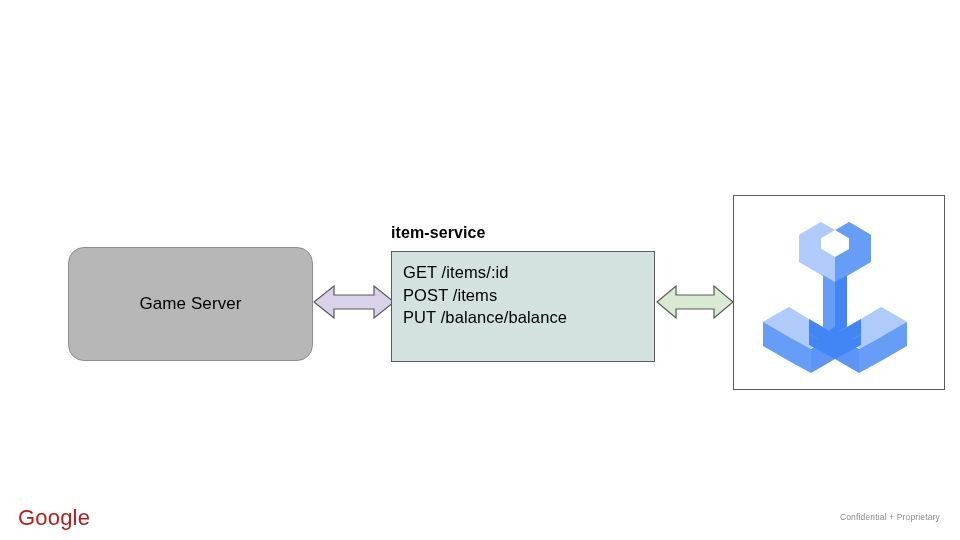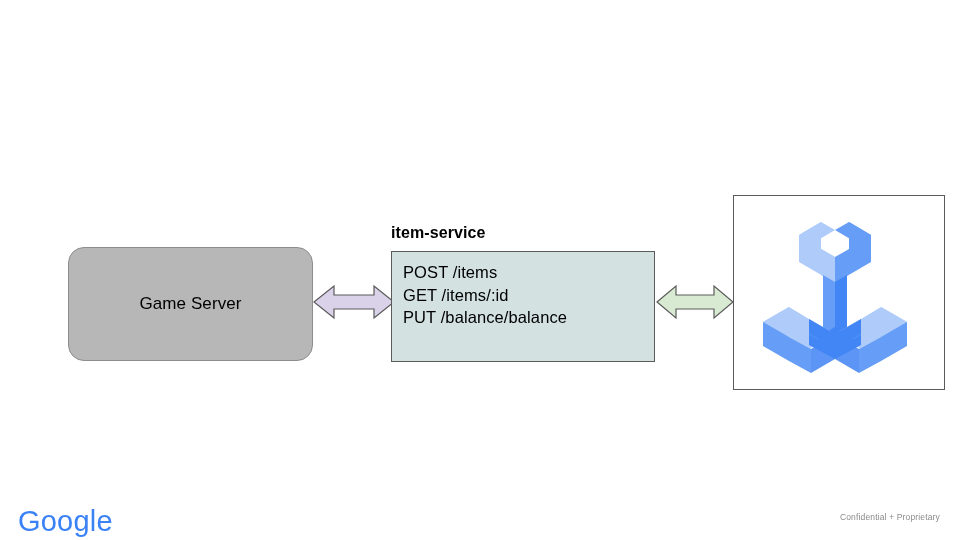--- a/index.html
+++ b/index.html
@@ -100,22 +100,22 @@
   }
   .logo-svg {
     display: block;
   }
 
   
   .google-wordmark {
     position: absolute;
     left: 18px;
     top: 505px;
-    font-size: 29px;
-    color: #3b82f6;
+    font-size: 22px;
+    color: #b91c1c;
     letter-spacing: 0.2px;
     font-family: "Liberation Sans", sans-serif;
   }
   .confidential-note {
     position: absolute;
     right: 20px;
     top: 512px;
     font-size: 8.5px;
     color: #8a8a8a;
     letter-spacing: 0.15px;
@@ -131,22 +131,22 @@
   </div>
 
   <svg class="arrow" style="left:312px; top:280px;" width="84" height="44" viewBox="0 0 84 44">
     <polygon points="2,22 22,6 22,15 62,15 62,6 82,22 62,38 62,29 22,29 22,38" fill="#d9d2e9" stroke="#5b5b5b" stroke-width="1.2" stroke-linejoin="miter"></polygon>
   </svg>
 
   <div class="item-service-title">item-service</div>
 
   <div class="item-service-box">
     <ul class="endpoint-list">
+      <li class="endpoint-item">GET /items/:id</li>
       <li class="endpoint-item">POST /items</li>
-      <li class="endpoint-item">GET /items/:id</li>
       <li class="endpoint-item">PUT /balance/balance</li>
     </ul>
   </div>
 
   <svg class="arrow" style="left:655px; top:280px;" width="80" height="44" viewBox="0 0 80 44">
     <polygon points="2,22 21,6 21,15 59,15 59,6 78,22 59,38 59,29 21,29 21,38" fill="#d9ead3" stroke="#5b5b5b" stroke-width="1.2" stroke-linejoin="miter"></polygon>
   </svg>
 
   <div class="logo-frame">
     <svg class="logo-svg" width="180" height="168" viewBox="0 0 180 168">

